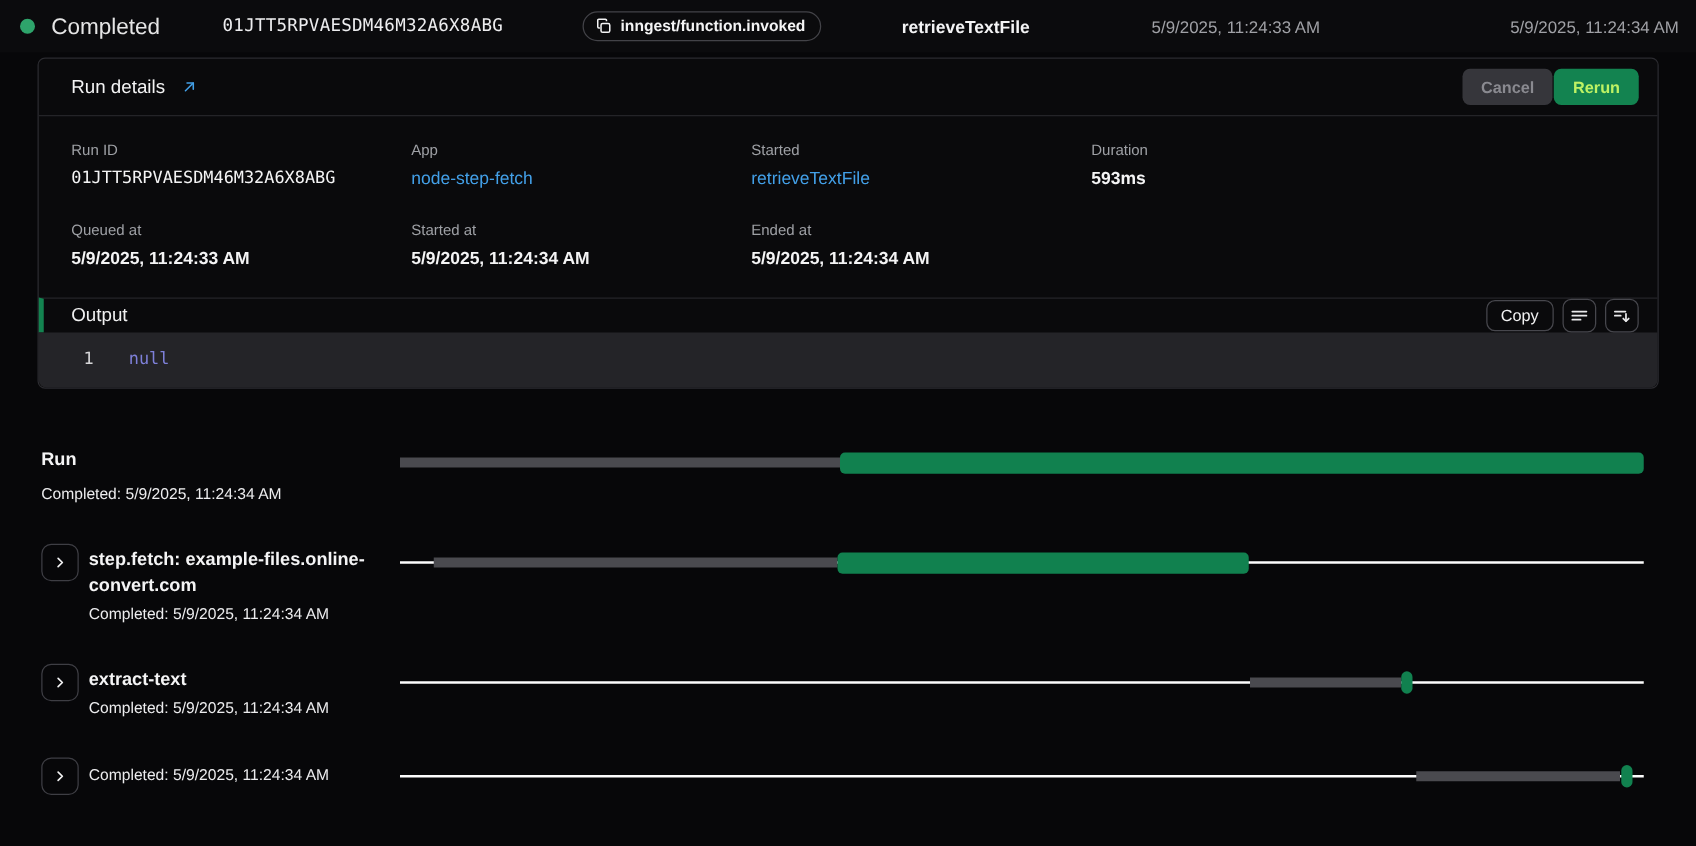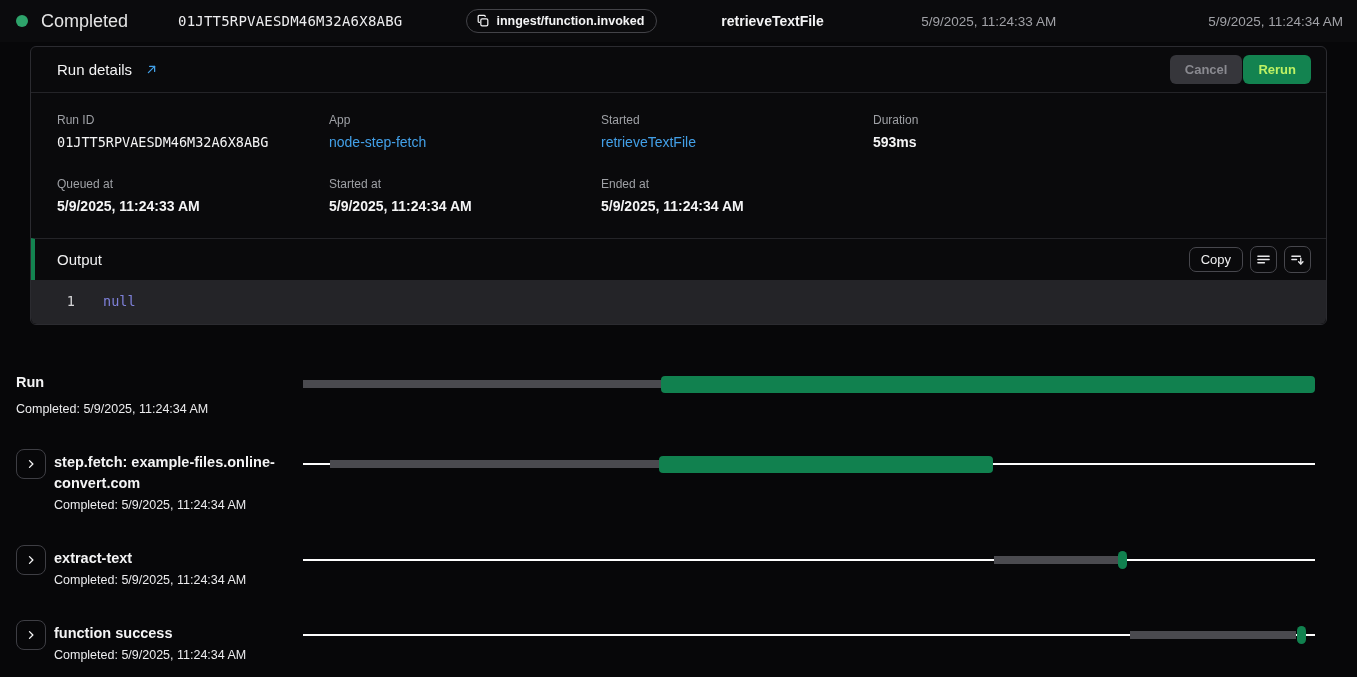--- a/index.html
+++ b/index.html
@@ -57,21 +57,21 @@
     grid-template-columns:272px 272px 272px 1fr;
     row-gap:27px;
     padding:20px 26px 24px 26px;
   }
   .field-label { font-size:12px; color:#9EA0A5; margin-bottom:7px; }
   .field-value { font-size:14px; font-weight:600; color:#F4F4F5; }
   .field-value.link { color:#43A0E8; font-weight:500; cursor:pointer; }
   .field-value.mono { font-weight:500; font-size:13.5px; }
 
   .output-header {
-    height:42px; display:flex; align-items:center;
+    height:28px; display:flex; align-items:center;
     border-top:1px solid #242428;
     border-left:4px solid #138350;
     padding:0 15px 0 22px;
   }
   .output-title { font-size:15px; color:#F0F0F1; }
   .output-actions { margin-left:auto; display:flex; align-items:center; gap:7px; }
   .btn-copy {
     background:transparent; border:1px solid #47474D; border-radius:7px;
     color:#F0F0F1; font-size:13px; padding:4px 11px; font-family:inherit; cursor:pointer;
   }
@@ -81,21 +81,21 @@
   }
   .code-block {
     background:#242428; border-radius:0 0 6px 6px;
     padding:13px 0 15px 0; display:flex; font-size:13.5px;
   }
   .code-gutter { width:44px; text-align:right; color:#D6D6D8; flex-shrink:0; }
   .code-text { padding-left:28px; color:#7E80D9; }
 
   
   .timeline { padding-top:44px; }
-  .t-row { display:flex; padding:0 42px 0 16px; margin-bottom:33px;justify-content:flex-end; }
+  .t-row { display:flex; padding:0 42px 0 33px; margin-bottom:33px;justify-content:flex-end; }
   .t-left { width:287px; flex-shrink:0; display:flex; align-items:flex-start; }
   .t-expand {
     width:30px; height:30px; flex-shrink:0;
     border:1px solid #3E3E44; border-radius:8px; background:transparent;
     display:flex; align-items:center; justify-content:center;
     color:#F2F2F3; cursor:pointer; margin-right:8px;
   }
   .t-texts { padding-top:3px; max-width:228px; }
   .t-name { font-size:14.5px; font-weight:600; color:#F4F4F5; line-height:1.45; }
   .t-completed { font-size:12.5px; color:#ECECEE; margin-top:9px; }
@@ -265,21 +265,20 @@
   </div>
 
   <div class="t-row has-expand">
     <div class="t-left">
       <button class="t-expand">
         <svg width="12" height="12" viewBox="0 0 16 16" fill="none" stroke="currentColor" stroke-width="1.8" stroke-linecap="round" stroke-linejoin="round">
           <path d="M6 3.5 10.5 8 6 12.5"></path>
         </svg>
       </button>
       <div class="t-texts">
-        <div class="t-name">function success</div>
         <div class="t-completed">Completed: 5/9/2025, 11:24:34 AM</div>
       </div>
     </div>
     <div class="t-bars">
       <div class="t-track"></div>
     <div class="seg seg-queued" style="left: 81.7%; width: 16.4%;"></div>
         <div class="seg seg-marker" style="left: 98.2%;"></div>
       </div>
   </div>
 </div>

